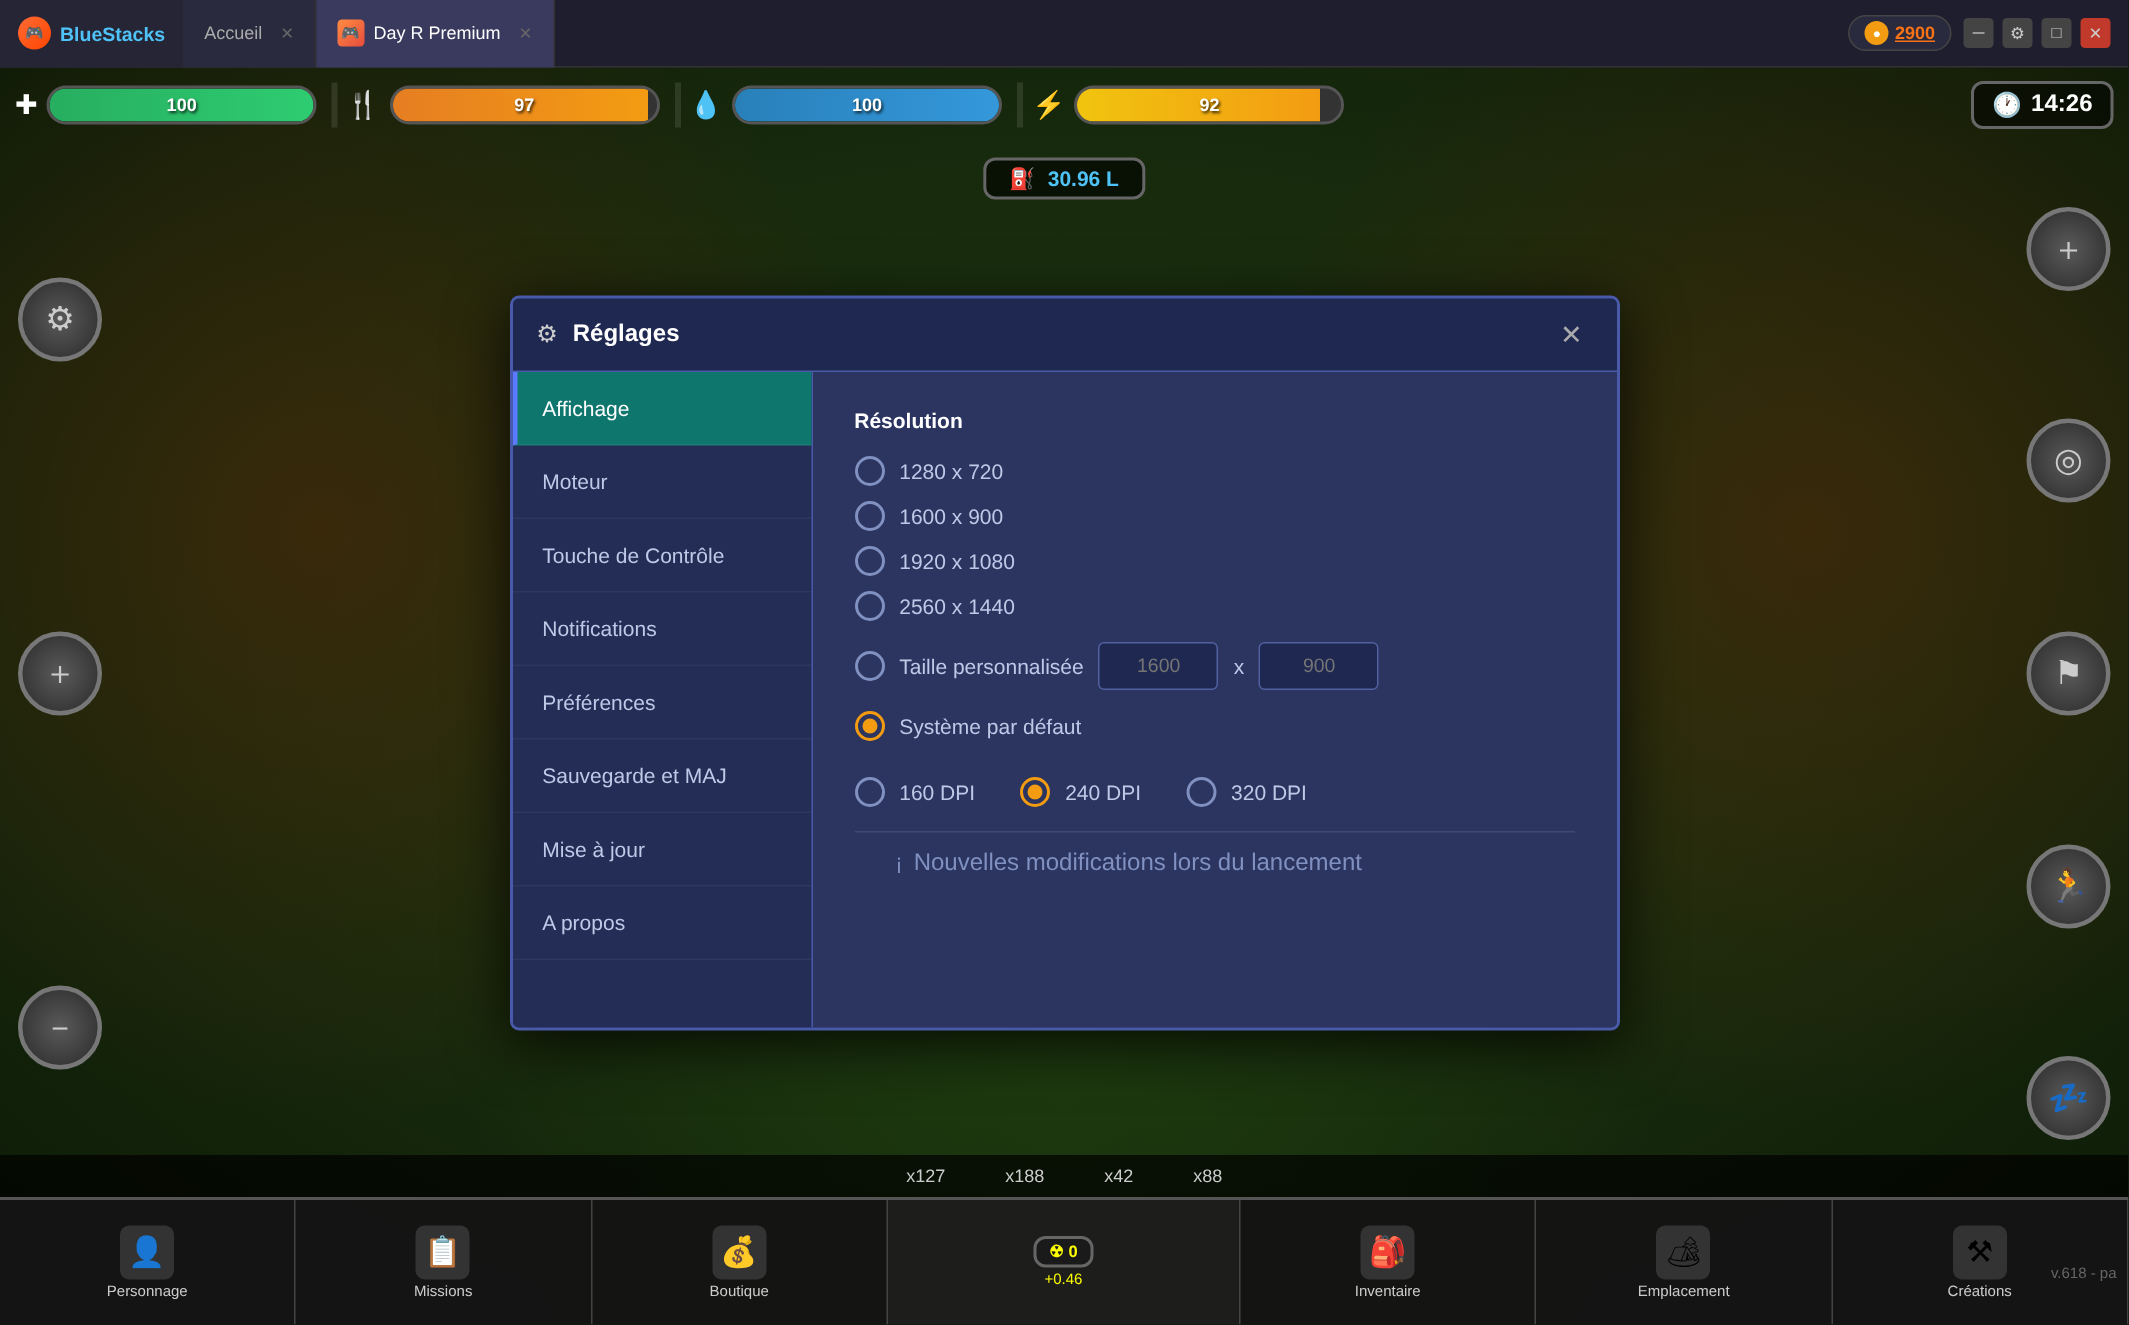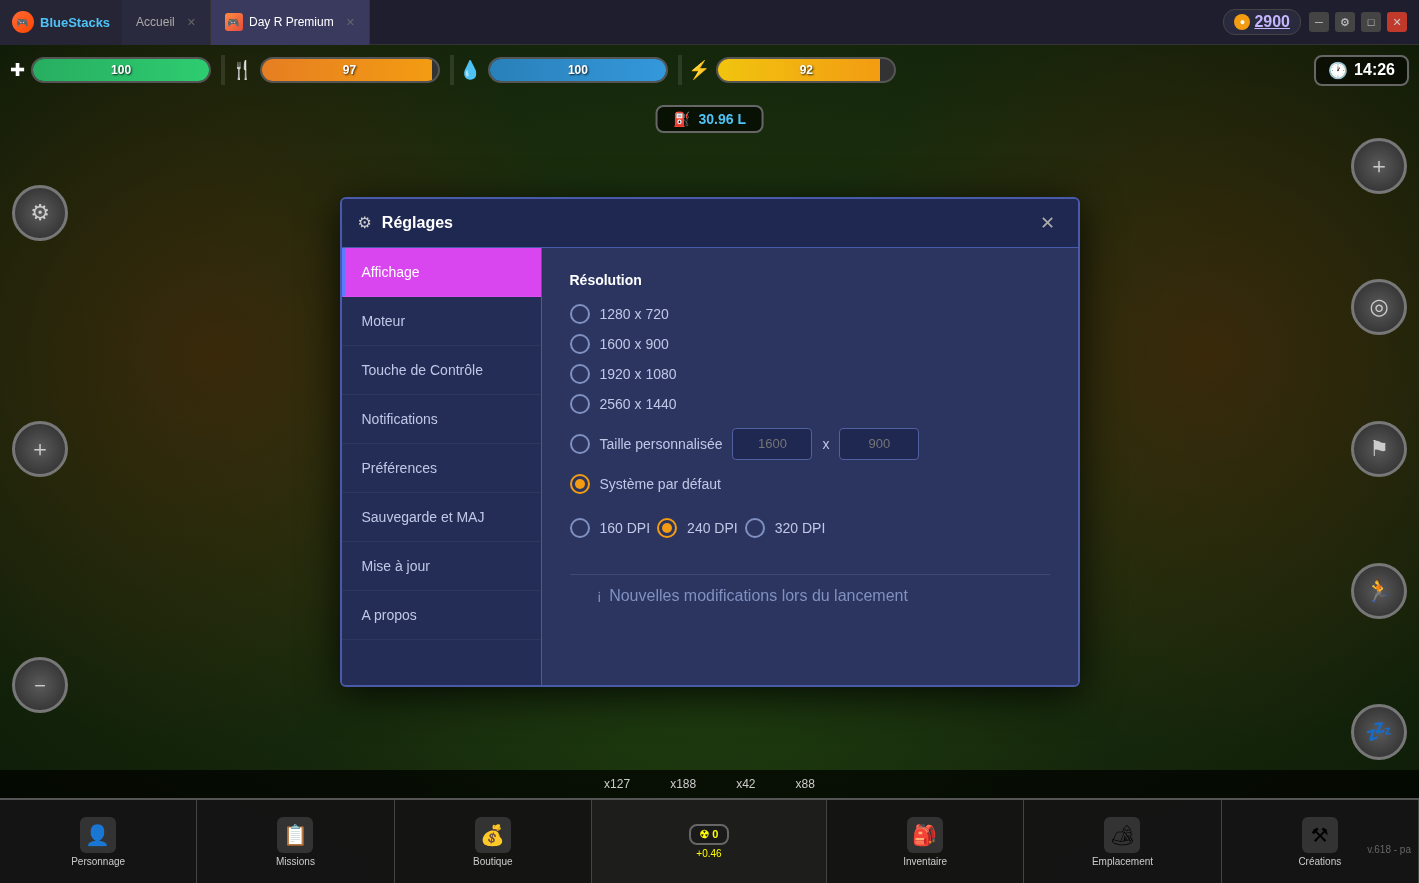--- a/index.html
+++ b/index.html
@@ -125,22 +125,22 @@
       border-radius: 50%;
       background: #f39c12;
       display: flex;
       align-items: center;
       justify-content: center;
       font-size: 9px;
       color: #fff;
       font-weight: bold;
     }
     .coin-amount {
-      color: #c4b5fd;
-      font-size: 16px;
+      color: #f97316;
+      font-size: 12px;
       font-weight: 600;
       text-decoration: underline;
     }
     .window-controls {
       display: flex;
       gap: 6px;
     }
     .win-btn {
       width: 20px;
       height: 20px;
@@ -387,21 +387,21 @@
       flex-direction: column;
     }
     .modal-nav-item {
       padding: 16px 20px;
       color: #c0c8e8;
       font-size: 14px;
       cursor: pointer;
       border-bottom: 1px solid rgba(255,255,255,0.05);
     }
     .modal-nav-item.active {
-      background: #d946ef;
+      background: #0f766e;
       color: #fff;
       border-left: 3px solid #5a7aff;
       padding-left: 17px;
     }
     .modal-content {
       flex: 1;
       padding: 24px 28px;
       background: #2b3560;
     }
     .section-title {
@@ -474,22 +474,22 @@
     }
     .dpi-section-title {
       color: #fff;
       font-size: 14px;
       font-weight: 600;
       margin-bottom: 14px;
     }
     .dpi-row {
       display: flex;
       align-items: center;
-      gap: 7px;
-      margin-bottom: 36px;
+      gap: 30px;
+      margin-bottom: 16px;
     }
     .modal-footer {
       padding: 12px 28px;
       border-top: 1px solid rgba(255,255,255,0.1);
       display: flex;
       align-items: center;
       gap: 8px;
     }
     .footer-info-icon {
       color: #8090c0;

